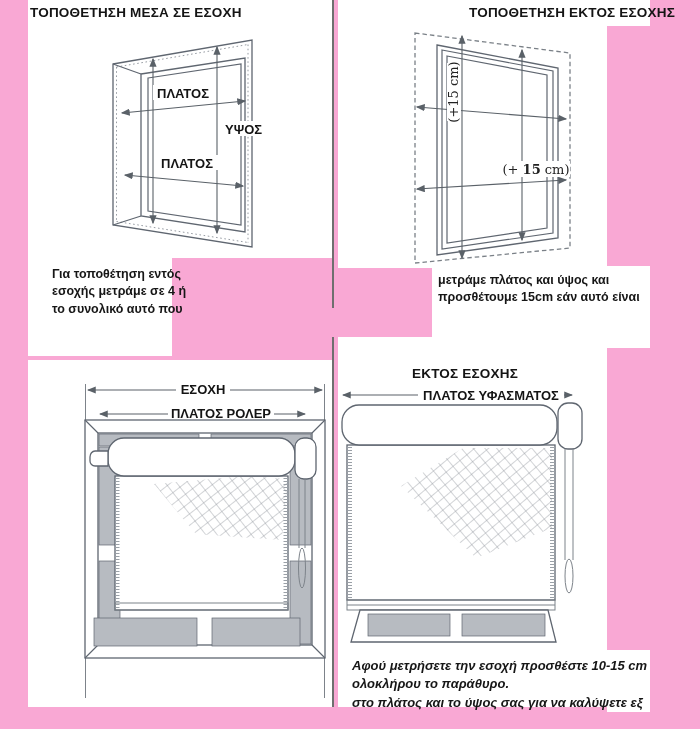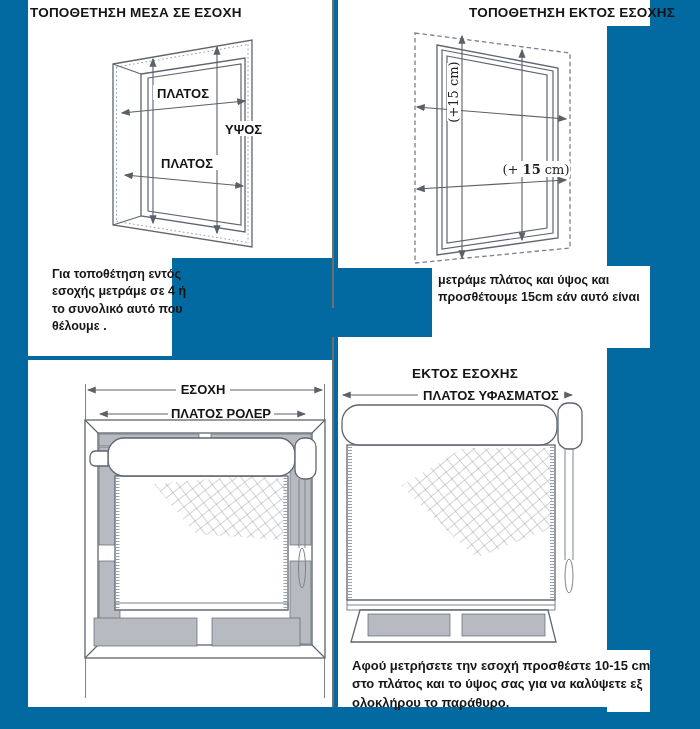--- a/index.html
+++ b/index.html
@@ -1,16 +1,16 @@
 <!DOCTYPE html>
 <html><head>
 <meta charset="utf-8">
 <style>
   html,body{margin:0;padding:0;}
-  .page{position:relative;width:700px;height:729px;background:#0369a1;overflow:hidden;
+  .page{position:relative;width:700px;height:729px;background:#f9a8d4;overflow:hidden;
         font-family:"Liberation Sans","DejaVu Sans",sans-serif;color:#141414;}
   .panel{position:absolute;background:#ffffff;}
   .divider{position:absolute;width:2px;background:#6f6f6f;left:332px;}
   .title{position:absolute;font-weight:bold;font-size:13.5px;letter-spacing:.2px;white-space:pre;color:#141414;}
   .cap{position:absolute;font-weight:bold;font-size:12.5px;line-height:1.38;color:#161616;}
   .cap div{white-space:pre;}
   .cap13{font-size:13px;line-height:1.42;}
   svg{position:absolute;overflow:visible;}
   .s{stroke:#5f6670;stroke-width:1.2;fill:none;}
   .sf{stroke:#5f6670;stroke-width:1.3;fill:#ffffff;}
@@ -41,30 +41,29 @@
   <div class="divider" style="top:337px;height:370px;"></div>
 
   <div class="title" style="left:30px;top:5px;">ΤΟΠΟΘΕΤΗΣΗ ΜΕΣΑ ΣΕ ΕΣΟΧΗ</div>
   <div class="title" style="left:385px;top:366px;width:160px;text-align:center;">ΕΚΤΟΣ ΕΣΟΧΗΣ</div>
   <div class="title" style="left:469px;top:5px;">ΤΟΠΟΘΕΤΗΣΗ ΕΚΤΟΣ ΕΣΟΧΗΣ</div>
 
   <div class="cap" style="left:52px;top:266px;">
     <div>Για τοποθέτηση εντός</div>
     <div>εσοχής μετράμε σε 4 ή</div>
     <div>το συνολικό αυτό που</div>
-    <div>θέλουμε .</div>
   </div>
   <div class="cap" style="left:438px;top:272px;">
     <div>μετράμε πλάτος και ύψος και</div>
     <div>προσθέτουμε 15cm εάν αυτό είναι</div>
   </div>
-  <div class="cap cap13" style="left:352px;top:657px;">
+  <div class="cap cap13" style="left:352px;top:657px;font-style:italic;">
     <div>Αφού μετρήσετε την εσοχή προσθέστε 10-15 cm</div>
+    <div>ολοκλήρου το παράθυρο.</div>
     <div>στο πλάτος και το ύψος σας για να καλύψετε εξ</div>
-    <div>ολοκλήρου το παράθυρο.</div>
   </div>
 
   <svg style="left:95px;top:35px;" width="175" height="222" viewBox="0 0 175 222">
     <defs>
       <marker id="ah1" viewBox="0 0 10 8" markerWidth="9" markerHeight="7.2" refX="8.6" refY="4" orient="auto-start-reverse" markerUnits="userSpaceOnUse">
         <path d="M0,0 L10,4 L0,8 Z" fill="#5a6168"></path>
       </marker>
     </defs>
     <path class="sf" d="M18,29 L157,5 L157,212 L18,190 Z"></path>
     <path class="dot" d="M21.5,32 L153,9.5 M21.5,32 L21.5,186.5 M21.5,186.5 L153,207.5 M153,9.5 L153,207.5"></path>

